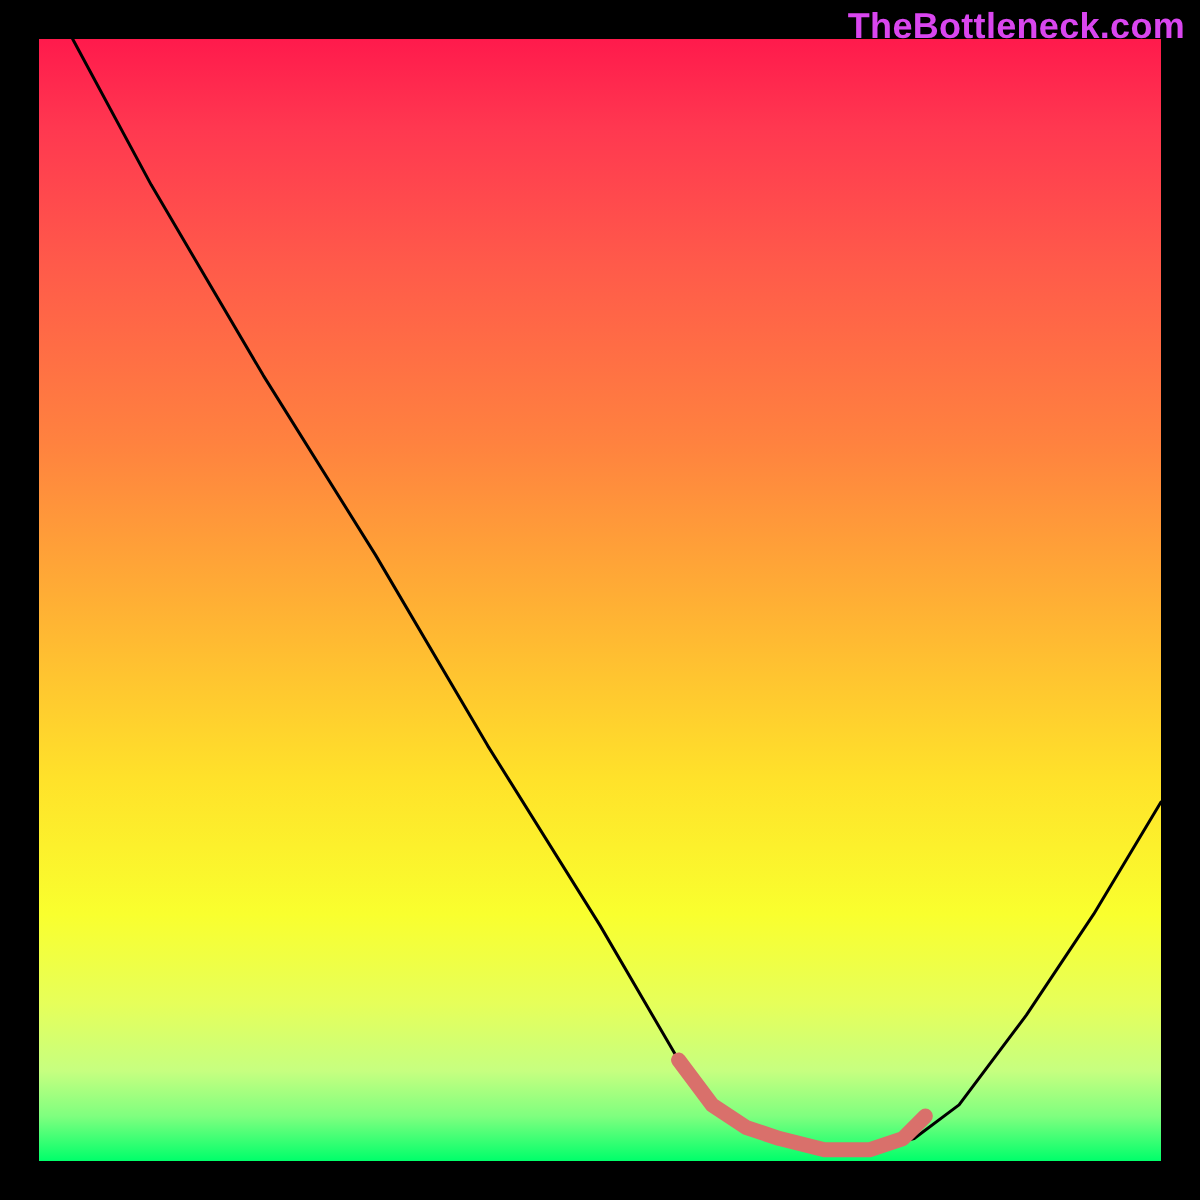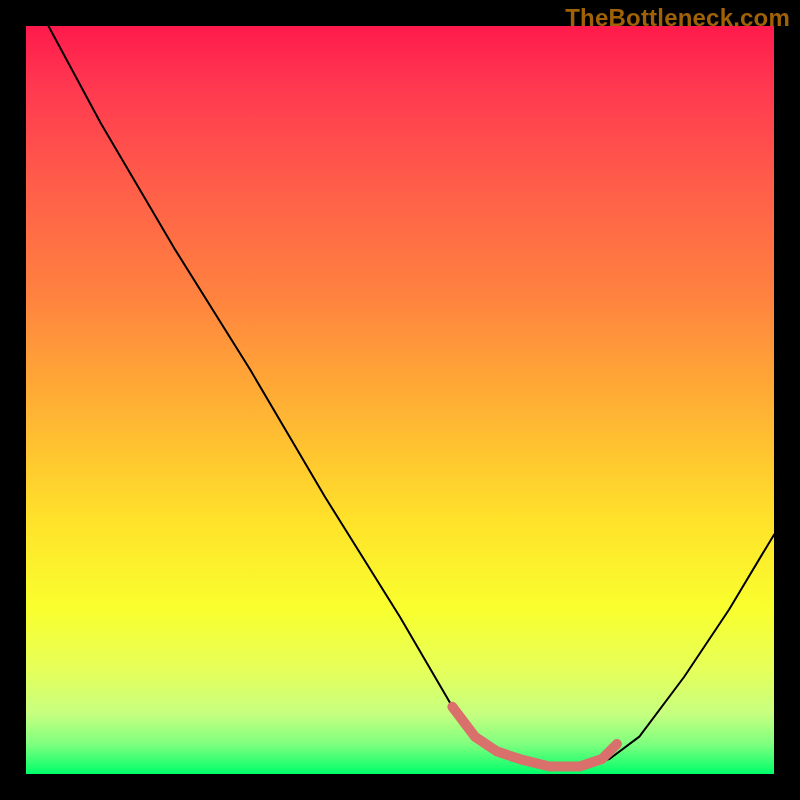--- a/index.html
+++ b/index.html
@@ -37,21 +37,21 @@
       #00ff6a 100%
     );
   }
   .watermark {
     position: absolute;
     top: 4px;
     right: 10px;
     font-family: Arial, Helvetica, sans-serif;
     font-size: 24px;
     font-weight: bold;
-    color: #a16207;
+    color: #d946ef;
     letter-spacing: 0.2px;
     user-select: none;
   }
   svg.curve {
     position: absolute;
     left: 0;
     top: 0;
     width: 748px;
     height: 748px;
     overflow: visible;

